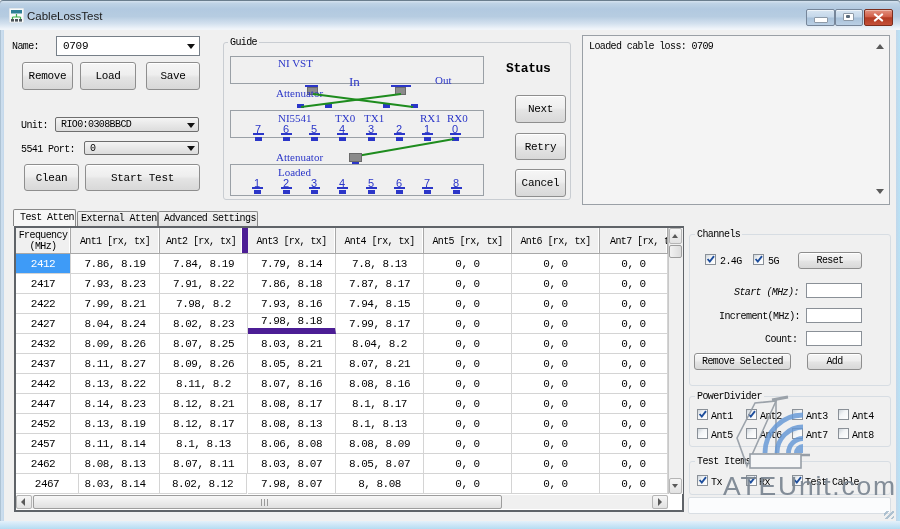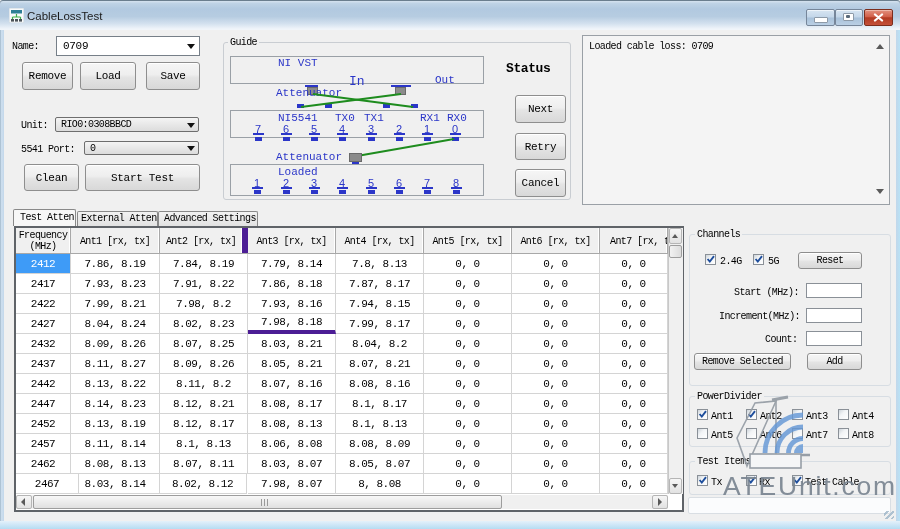--- a/index.html
+++ b/index.html
@@ -15,21 +15,21 @@
   .combo{position:absolute;box-sizing:border-box;background:#fff;border:1px solid #767f88;
        display:flex;align-items:center;}
   .combog{position:absolute;box-sizing:border-box;border:1px solid #6e6e6e;border-radius:2px;
        background:linear-gradient(180deg,#f4f4f4,#dcdcdc);
        display:flex;align-items:center;}
   .arr{position:absolute;width:0;height:0;border-left:4px solid transparent;
        border-right:4px solid transparent;border-top:5px solid #111;}
   .cb{position:absolute;box-sizing:border-box;width:11px;height:11px;background:linear-gradient(135deg,#cdd4da,#f2f4f6 40%,#fff);border:1px solid #8a9097;}
   .fs{position:absolute;box-sizing:border-box;border:1px solid #d7dde3;border-radius:3px;}
   .leg{position:absolute;background:#f0f0f0;padding:0 2px;}
-  .blue{color:#2b36c8;font-family:Liberation Mono, monospace;padding-left:44px;}
+  .blue{color:#2b36c8;font-family:Liberation Serif, serif;padding-left:44px;}
   .ibox{position:absolute;box-sizing:border-box;border:1px solid #9aa0a6;background:#f0f0f0;}
   .bsq{position:absolute;background:#2b36c8;}
   .num{position:absolute;color:#2b36c8;font-family:"Liberation Sans",sans-serif;
        font-size:11px;text-align:center;width:12px;}
   .cell{position:absolute;box-sizing:border-box;display:flex;align-items:center;justify-content:center;
         font-size:11px;letter-spacing:-0.5px;white-space:nowrap;}
   .hcell{position:absolute;box-sizing:border-box;display:flex;align-items:center;justify-content:center;
         font-size:10px;letter-spacing:-0.6px;white-space:nowrap;overflow:hidden;}
 </style>
 </head>
@@ -240,21 +240,21 @@
 <div class="cell" style="left:71px;top:294px;width:89px;height:20px;border-right:1px solid #d4d4d4;border-bottom:1px solid #d4d4d4;">7.99, 8.21</div>
 <div class="cell" style="left:160px;top:294px;width:88px;height:20px;border-right:1px solid #d4d4d4;border-bottom:1px solid #d4d4d4;">7.98, 8.2</div>
 <div class="cell" style="left:248px;top:294px;width:88px;height:20px;border-right:1px solid #d4d4d4;border-bottom:1px solid #d4d4d4;">7.93, 8.16</div>
 <div class="cell" style="left:336px;top:294px;width:88px;height:20px;border-right:1px solid #d4d4d4;border-bottom:1px solid #d4d4d4;">7.94, 8.15</div>
 <div class="cell" style="left:424px;top:294px;width:88px;height:20px;border-right:1px solid #d4d4d4;border-bottom:1px solid #d4d4d4;">0, 0</div>
 <div class="cell" style="left:512px;top:294px;width:88px;height:20px;border-right:1px solid #d4d4d4;border-bottom:1px solid #d4d4d4;">0, 0</div>
 <div class="cell" style="left:600px;top:294px;width:68px;height:20px;border-right:1px solid #d4d4d4;border-bottom:1px solid #d4d4d4;">0, 0</div>
 <div class="cell" style="left:16px;top:314px;width:55px;height:20px;border-right:1px solid #d4d4d4;border-bottom:1px solid #d4d4d4;">2427</div>
 <div class="cell" style="left:71px;top:314px;width:89px;height:20px;border-right:1px solid #d4d4d4;border-bottom:1px solid #d4d4d4;">8.04, 8.24</div>
 <div class="cell" style="left:160px;top:314px;width:88px;height:20px;border-right:1px solid #d4d4d4;border-bottom:1px solid #d4d4d4;">8.02, 8.23</div>
-<div class="cell" style="left:248px;top:314px;width:88px;height:20px;border-right:1px solid #d4d4d4;border-bottom:4px solid #4c1d95;">7.98, 8.18</div>
+<div class="cell" style="left:248px;top:314px;width:88px;height:20px;border-right:1px solid #d4d4d4;border-bottom:6px solid #4c1d95;">7.98, 8.18</div>
 <div class="cell" style="left:336px;top:314px;width:88px;height:20px;border-right:1px solid #d4d4d4;border-bottom:1px solid #d4d4d4;">7.99, 8.17</div>
 <div class="cell" style="left:424px;top:314px;width:88px;height:20px;border-right:1px solid #d4d4d4;border-bottom:1px solid #d4d4d4;">0, 0</div>
 <div class="cell" style="left:512px;top:314px;width:88px;height:20px;border-right:1px solid #d4d4d4;border-bottom:1px solid #d4d4d4;">0, 0</div>
 <div class="cell" style="left:600px;top:314px;width:68px;height:20px;border-right:1px solid #d4d4d4;border-bottom:1px solid #d4d4d4;">0, 0</div>
 <div class="cell" style="left:16px;top:334px;width:55px;height:20px;border-right:1px solid #d4d4d4;border-bottom:1px solid #d4d4d4;">2432</div>
 <div class="cell" style="left:71px;top:334px;width:89px;height:20px;border-right:1px solid #d4d4d4;border-bottom:1px solid #d4d4d4;">8.09, 8.26</div>
 <div class="cell" style="left:160px;top:334px;width:88px;height:20px;border-right:1px solid #d4d4d4;border-bottom:1px solid #d4d4d4;">8.07, 8.25</div>
 <div class="cell" style="left:248px;top:334px;width:88px;height:20px;border-right:1px solid #d4d4d4;border-bottom:1px solid #d4d4d4;">8.03, 8.21</div>
 <div class="cell" style="left:336px;top:334px;width:88px;height:20px;border-right:1px solid #d4d4d4;border-bottom:1px solid #d4d4d4;">8.04, 8.2</div>
 <div class="cell" style="left:424px;top:334px;width:88px;height:20px;border-right:1px solid #d4d4d4;border-bottom:1px solid #d4d4d4;">0, 0</div>
@@ -335,21 +335,21 @@
 <svg class="abs" style="left:705px;top:253px;" width="12" height="12" viewBox="0 0 12 12">
     <path d="M2.6 6 L4.8 8.6 L9 3.2" stroke="#1e4e9c" stroke-width="1.9" fill="none"></path>
   </svg>
 <div class="abs t10" style="left:720px;top:256px;">2.4G</div>
 <div class="cb" style="left:753px;top:254px;"></div>
 <svg class="abs" style="left:753px;top:253px;" width="12" height="12" viewBox="0 0 12 12">
     <path d="M2.6 6 L4.8 8.6 L9 3.2" stroke="#1e4e9c" stroke-width="1.9" fill="none"></path>
   </svg>
 <div class="abs t10" style="left:768px;top:256px;">5G</div>
 <div class="btn t10" style="left:798px;top:252px;width:64px;height:17px;">Reset</div>
-<div class="abs t10" style="left:734px;top:287px;">Start (MHz):</div>
+<div class="abs t10" style="left:734px;top:287px;font-style:italic;">Start (MHz):</div>
 <div class="abs" style="left:806px;top:283px;width:56px;height:15px;box-sizing:border-box;background:#fff;border:1px solid #8a9097;"></div>
 <div class="abs t10" style="left:719px;top:311px;">Increment(MHz):</div>
 <div class="abs" style="left:806px;top:308px;width:56px;height:15px;box-sizing:border-box;background:#fff;border:1px solid #8a9097;"></div>
 <div class="abs t10" style="left:765px;top:334px;">Count:</div>
 <div class="abs" style="left:806px;top:331px;width:56px;height:15px;box-sizing:border-box;background:#fff;border:1px solid #8a9097;"></div>
 <div class="btn t10" style="left:694px;top:353px;width:97px;height:17px;">Remove Selected</div>
 <div class="btn t10" style="left:807px;top:353px;width:55px;height:17px;">Add</div>
 <div class="fs" style="left:689px;top:396px;width:202px;height:51px;"></div>
 <div class="leg t10" style="left:695px;top:391px;">PowerDivider</div>
 <div class="cb" style="left:697px;top:409px;"></div>

